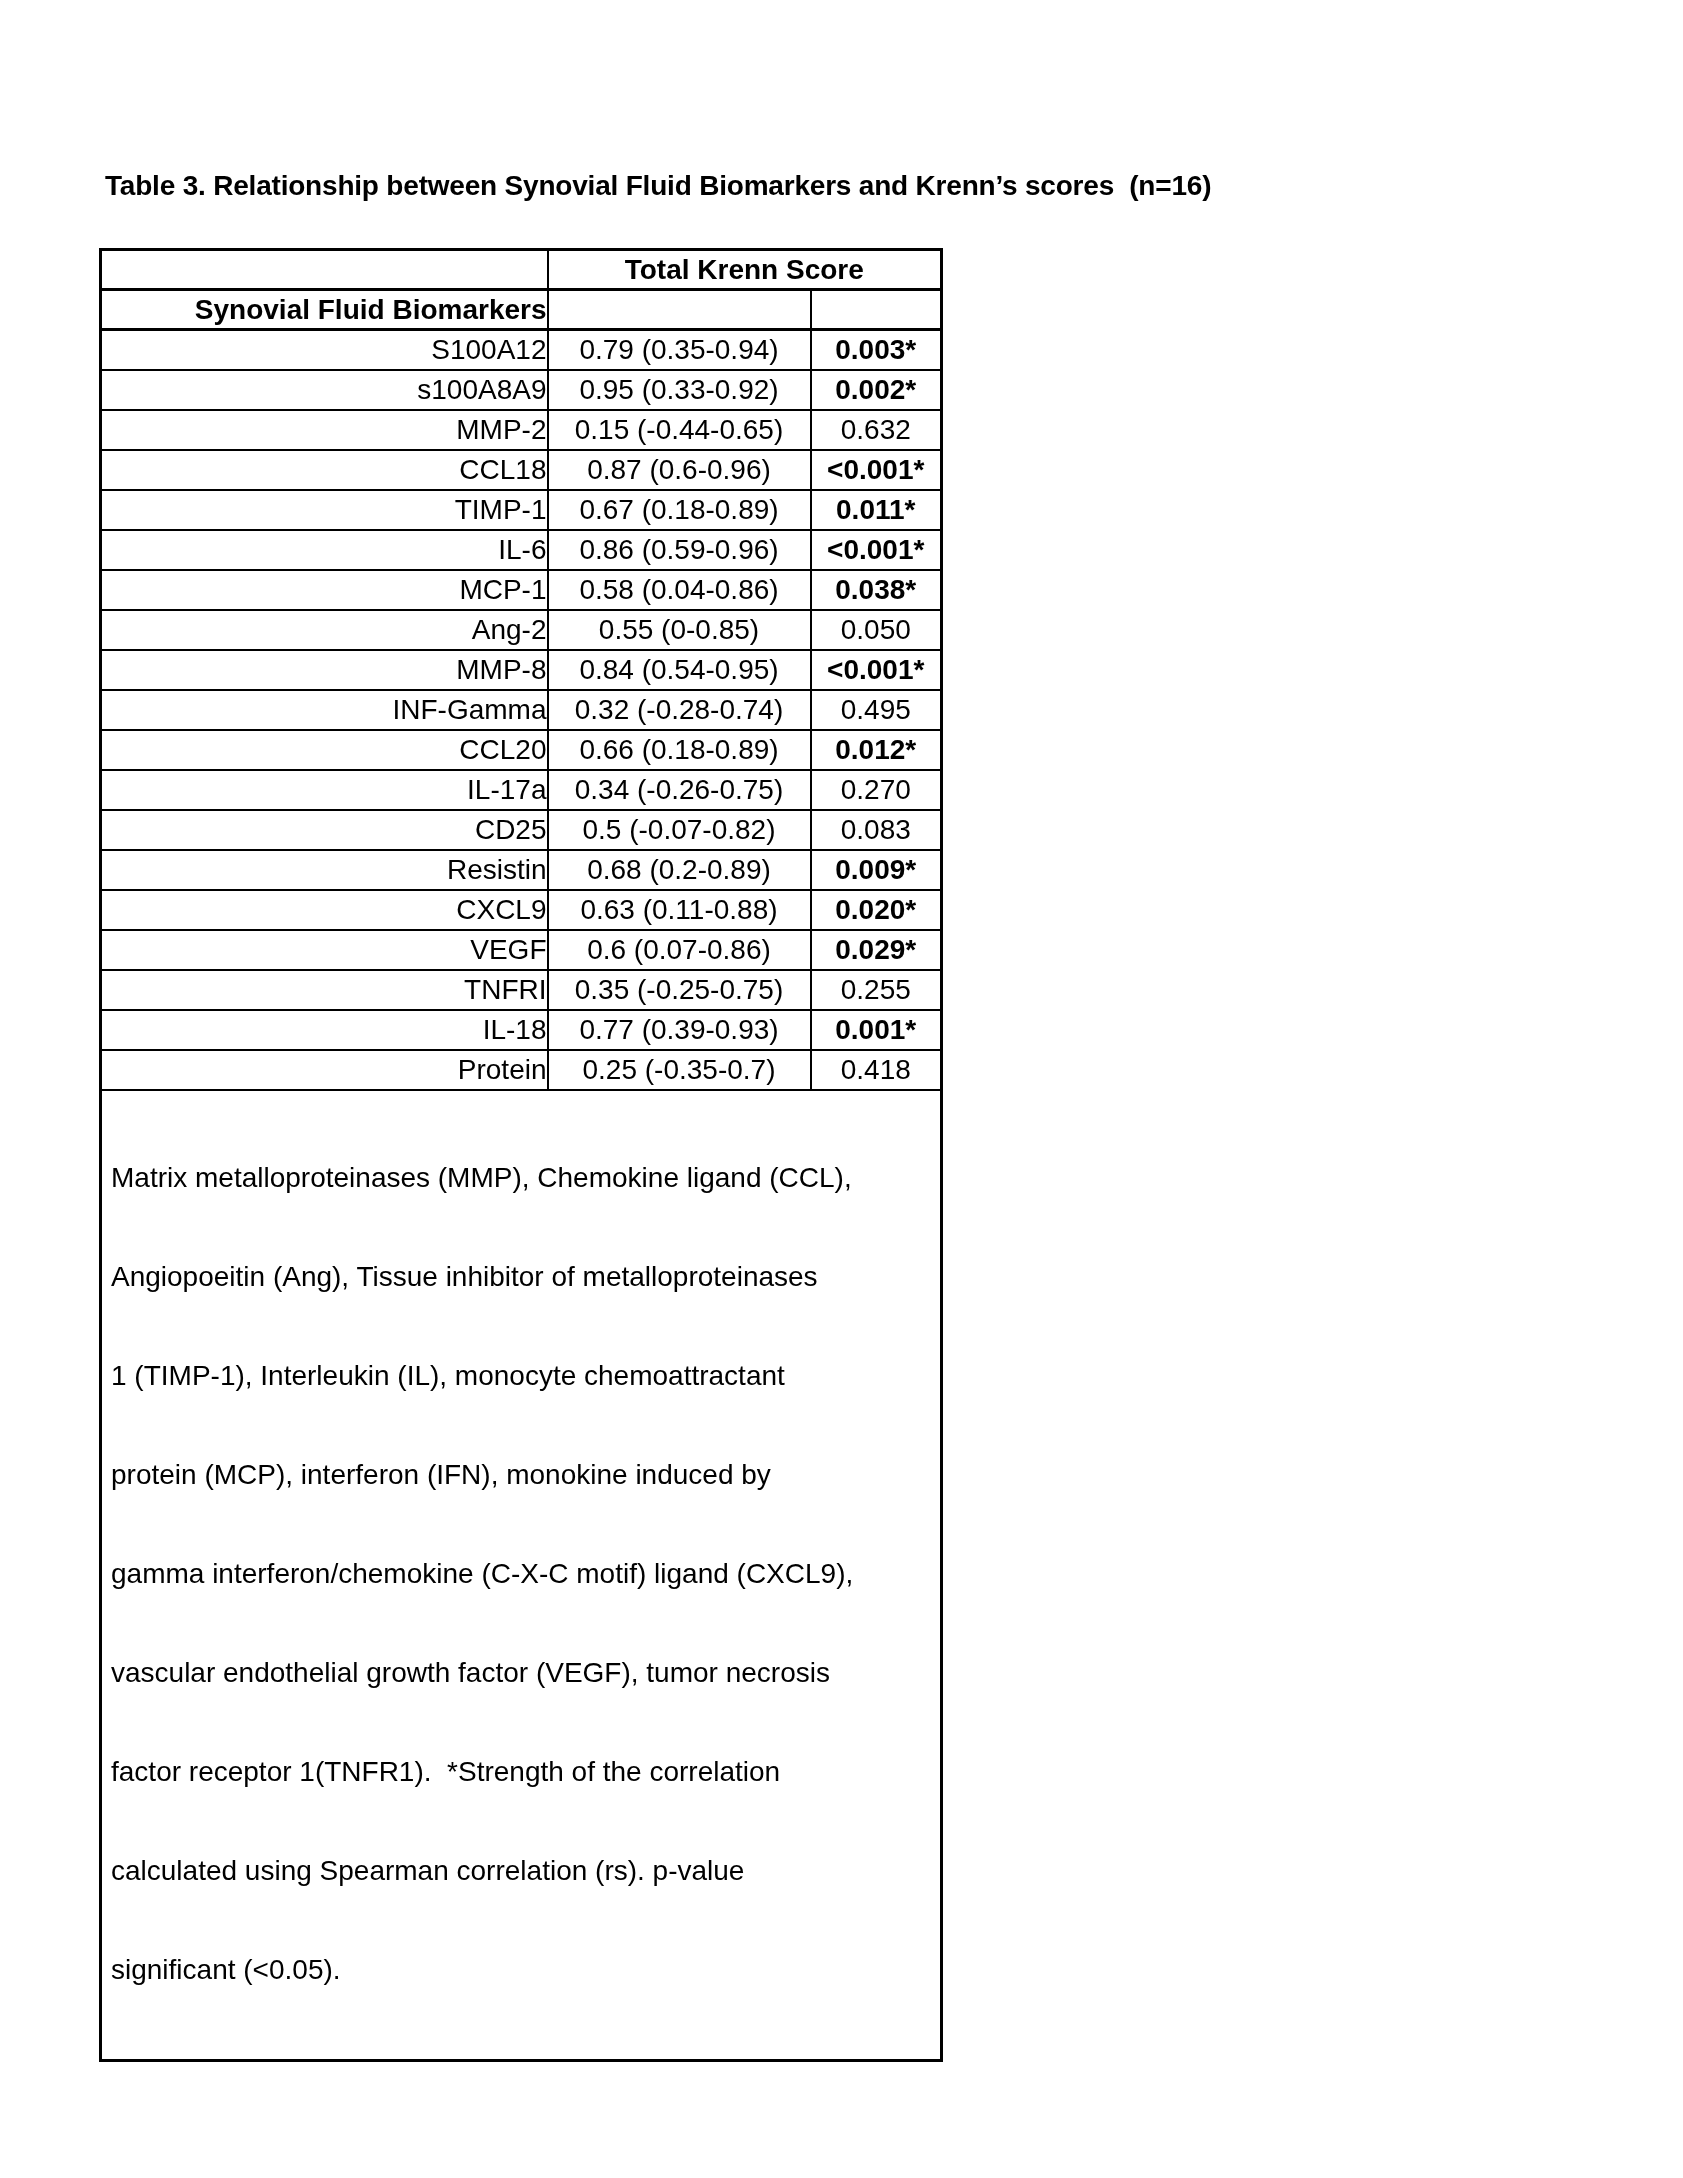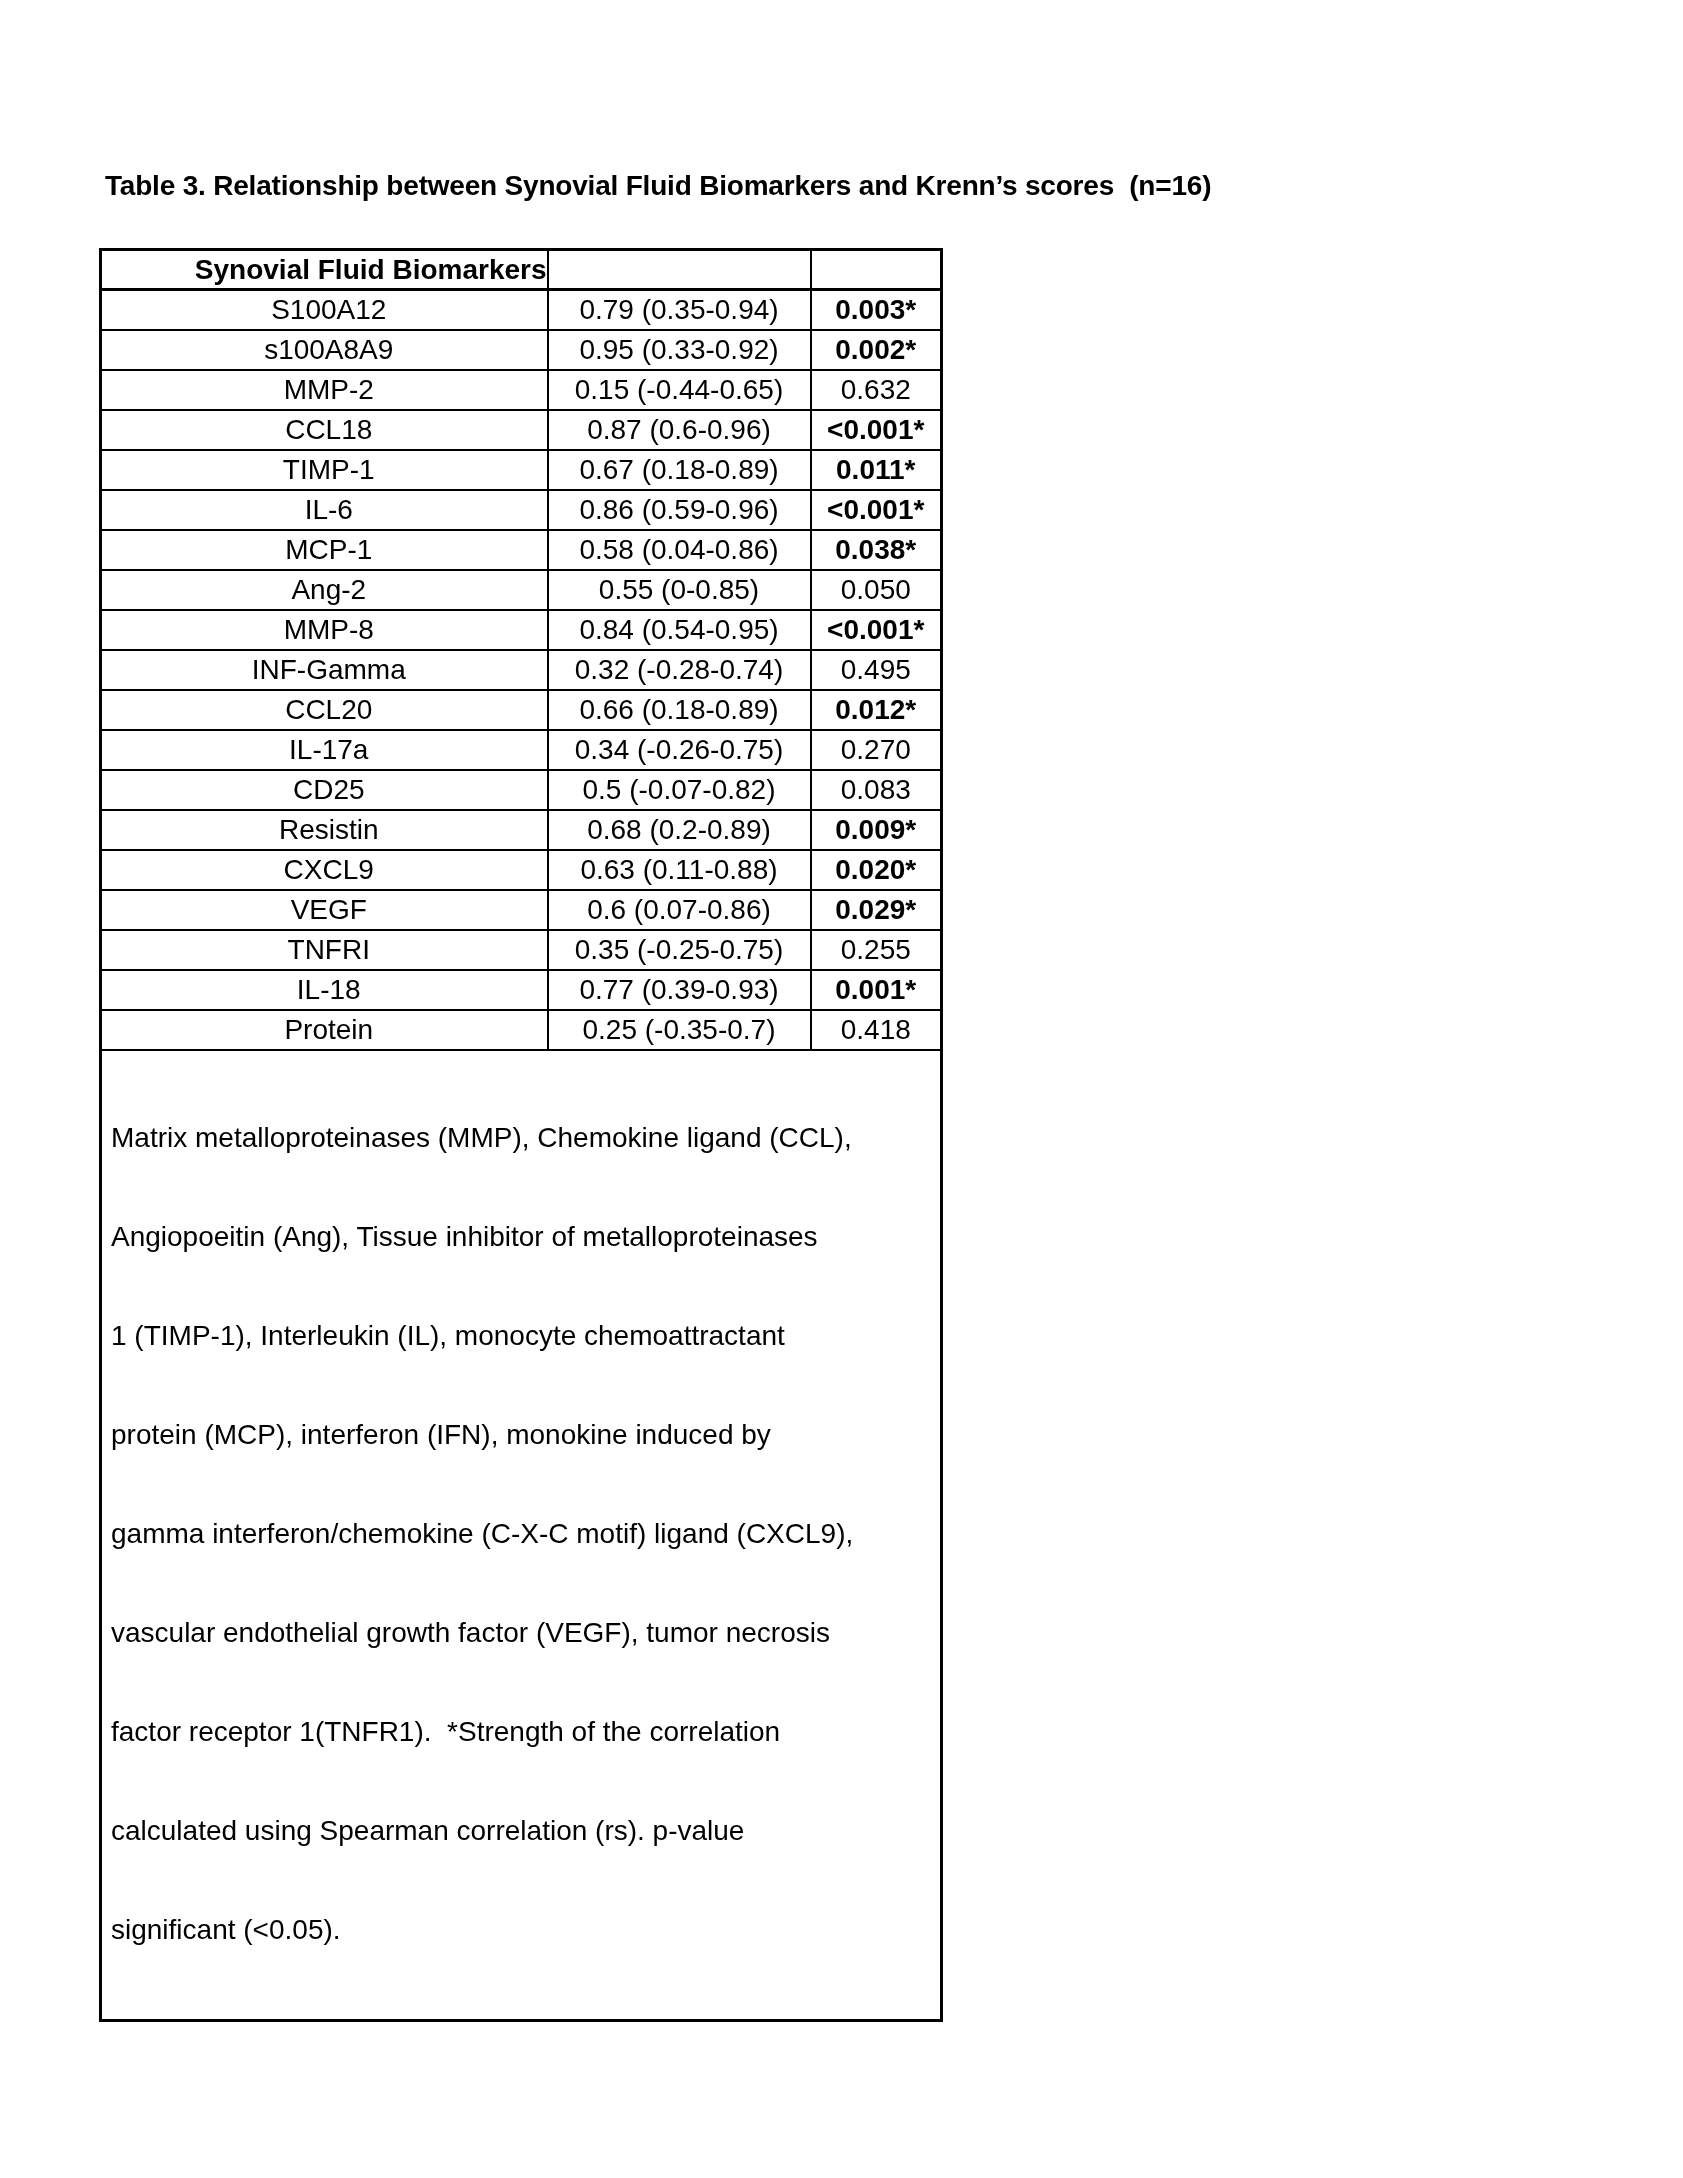--- a/index.html
+++ b/index.html
@@ -30,21 +30,21 @@
     border: 3px solid #000000;
     font-size: 28px;
   }
   table.biomarkers td {
     border: 2px solid #000000;
     height: 40px;
     vertical-align: middle;
     white-space: pre;
     overflow: hidden;
   }
-  td.name { text-align: center; padding-left: 9px; }
+  td.name { text-align: right; padding-left: 9px; }
   td.corr { text-align: center; }
   td.pval { text-align: center; }
   td.bold { font-weight: bold; }
 
   tr.header-row td { border-bottom: 3px solid #000000; }
   td.krenn-header {
     text-align: center;
     font-weight: bold;
   }
   td.subheader {
@@ -75,20 +75,24 @@
 
   <div class="title">Table 3. Relationship between Synovial Fluid Biomarkers and Krenn’s scores  (n=16)</div>
 
   <table class="biomarkers">
     <colgroup>
       <col style="width:447px">
       <col style="width:263px">
       <col style="width:131px">
     </colgroup>
     <tbody>
+      <tr class="header-row">
+        <td class="name"></td>
+        <td class="krenn-header" colspan="2">Total Krenn Score</td>
+      </tr>
       <tr class="subheader-row">
         <td class="subheader">Synovial Fluid Biomarkers</td>
         <td class="corr"></td>
         <td class="pval"></td>
       </tr>
 
       <tr>
         <td class="name">S100A12</td>
         <td class="corr">0.79 (0.35-0.94)</td>
         <td class="pval bold">0.003*</td>

